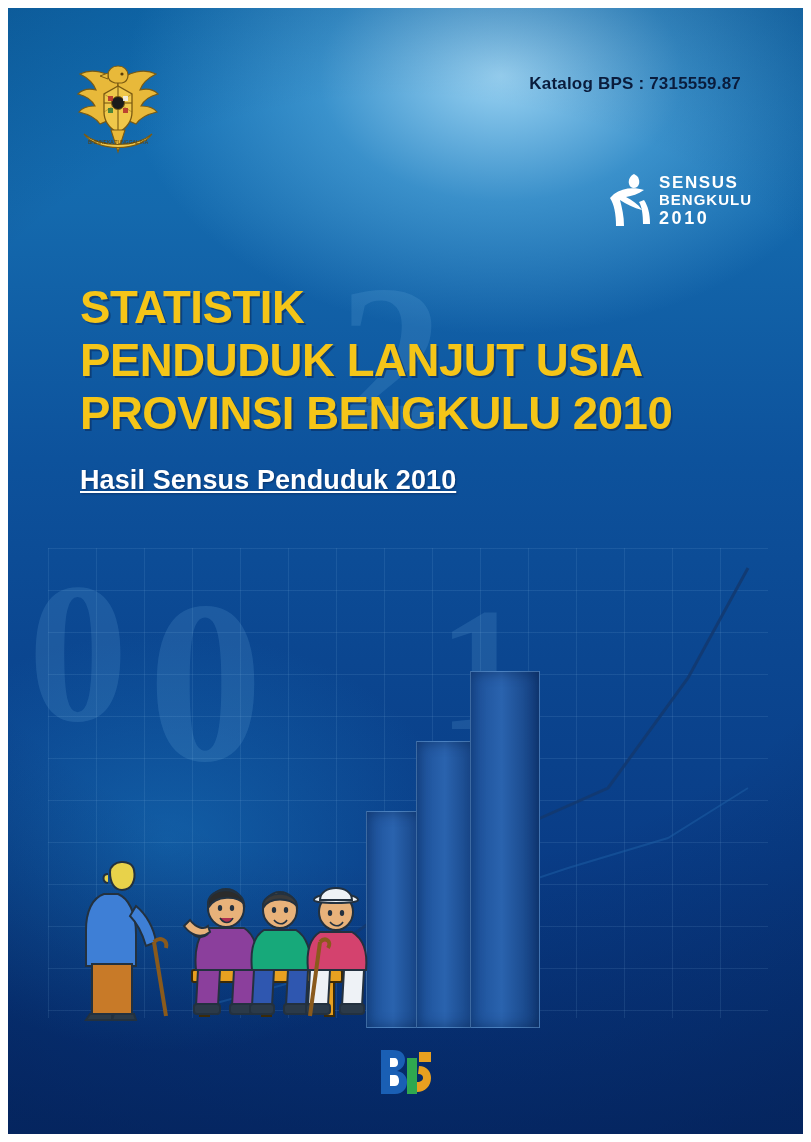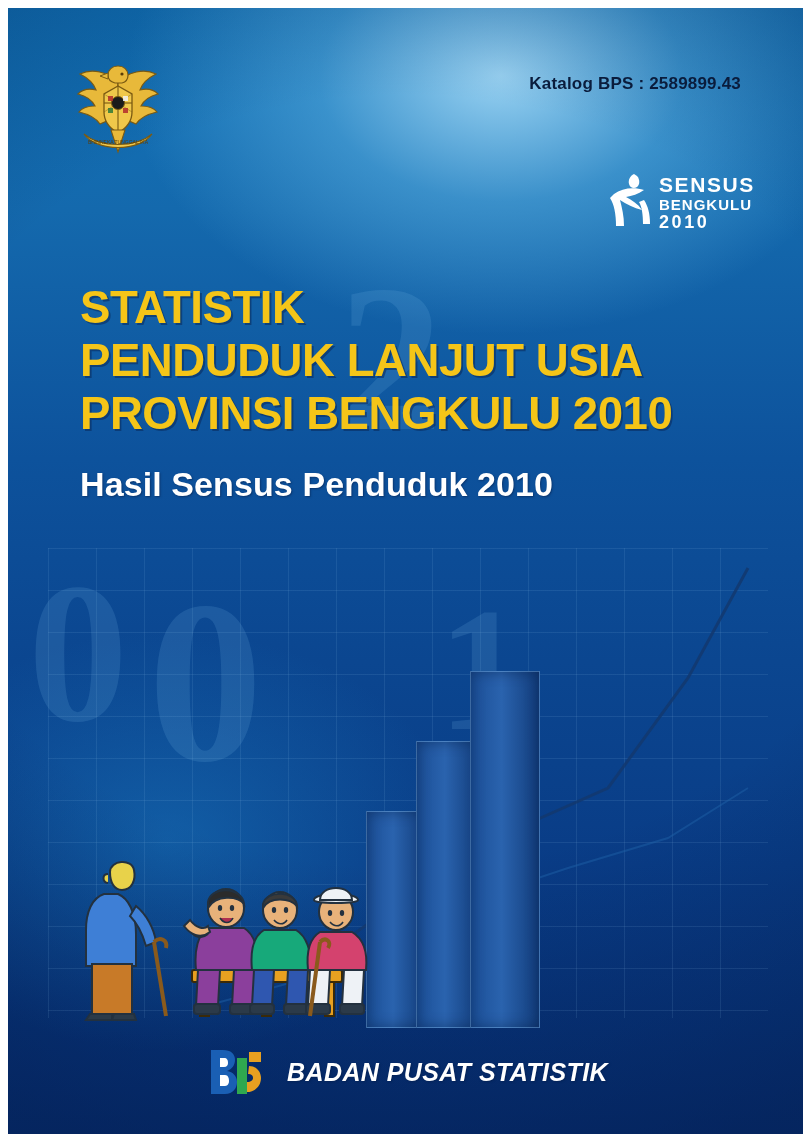--- a/index.html
+++ b/index.html
@@ -98,21 +98,21 @@
     width: 160px;
     height: 72px;
     color: #ffffff;
   }
   .sensus-text {
     position: absolute;
     left: 55px;
     top: 6px;
     line-height: 1.08;
   }
-  .sensus-l1 { font-size: 21px; font-weight: bold; letter-spacing: 1.6px; }
+  .sensus-l1 { font-size: 17px; font-weight: bold; letter-spacing: 1.6px; }
   .sensus-l2 { font-size: 15px; font-weight: bold; letter-spacing: 1.0px; }
   .sensus-l3 { font-size: 18px; font-weight: bold; letter-spacing: 2.6px; }
 
   
   .title-block {
     position: absolute;
     left: 72px;
     top: 272px;
     width: 660px;
   }
@@ -124,24 +124,25 @@
     line-height: 1.13;
     text-shadow: 2px 2px 0 rgba(10,40,90,0.55);
     font-family: "Liberation Sans Narrow", "Liberation Sans", sans-serif;
     transform: scaleX(0.97);
     transform-origin: left center;
     white-space: nowrap;
   }
   .subtitle {
     margin-top: 26px;
     color: #ffffff;
-    font-size: 34px;
+    font-size: 27px;
     font-weight: bold;
     letter-spacing: 0.1px;
     text-shadow: 1px 1px 2px rgba(8,35,80,0.6);
+    text-decoration: underline;
   }
 
   
   .chart-area {
     position: absolute;
     left: 40px;
     top: 530px;
     width: 720px;
     height: 490px;
   }
@@ -219,21 +220,21 @@
           <path d="M53 52 l5 0 0 5 -5 0 Z" fill="#b32c2c" opacity="0.85"></path>
 
           <path d="M41 74 L48 96 L55 74 Z" fill="#e8b93a" stroke="#7a5a12" stroke-width="1.1"></path>
 
           <path d="M14 78 C30 92 66 92 82 78 C70 96 26 96 14 78 Z" fill="#f0c84a" stroke="#7a5a12" stroke-width="1.1"></path>
           <text x="48" y="88" font-size="5" text-anchor="middle" fill="#5a3d08" font-family="Liberation Sans, sans-serif">BHINNEKA TUNGGAL IKA</text>
         </g>
       </svg>
     </div>
 
-    <div class="catalog">Katalog BPS : 2589899.43</div>
+    <div class="catalog">Katalog BPS : 7315559.87</div>
 
     <div class="sensus">
       <svg viewBox="0 0 52 64" width="52" height="64" style="position:absolute;left:0;top:2px;">
         <path d="M30 4 C26 6 24 10 25 14 C26 18 30 19 33 17 C36 15 36 9 33 6 Z" fill="#ffffff"></path>
         <path d="M10 24 C18 18 30 17 40 20 C34 24 28 26 22 27 C28 30 34 34 38 40 C30 38 22 34 16 30 C18 38 20 46 20 56 L12 56 C12 44 10 34 6 28 Z" fill="#ffffff"></path>
         <path d="M40 30 C44 36 46 44 46 54 L39 54 C39 45 38 37 35 32 Z" fill="#ffffff"></path>
       </svg>
       <div class="sensus-text">
         <div class="sensus-l1">SENSUS</div>
         <div class="sensus-l2">BENGKULU</div>
@@ -329,16 +330,15 @@
       <div class="bps-logo">
         <svg viewBox="0 0 66 56" width="66" height="56">
           <path d="M8 6 L8 50 L22 50 C30 50 34 44 34 38 C34 32 30 28 24 27 C29 25 32 21 32 16 C32 10 28 6 20 6 Z" fill="#1a5fb4"></path>
           <path d="M17 14 L17 23 L21 23 C24 23 25 21 25 19 C25 16 24 14 21 14 Z" fill="#ffffff"></path>
           <path d="M17 31 L17 42 L22 42 C25 42 26 39 26 37 C26 34 25 31 22 31 Z" fill="#ffffff"></path>
           <path d="M34 14 L34 50 L44 50 L44 14 Z" fill="#2fa84f"></path>
           <path d="M46 22 C54 22 58 28 58 34 C58 42 52 48 44 48 L44 38 C48 38 50 36 50 34 C50 31 48 30 45 30 Z" fill="#e8a020"></path>
           <path d="M46 8 L58 8 L58 18 L46 18 Z" fill="#e8a020"></path>
         </svg>
       </div>
-      <div class="bps-name">BADAN PUSAT STATISTIK</div>
     </div>
   </div>
 </div>
 
 </body></html>

